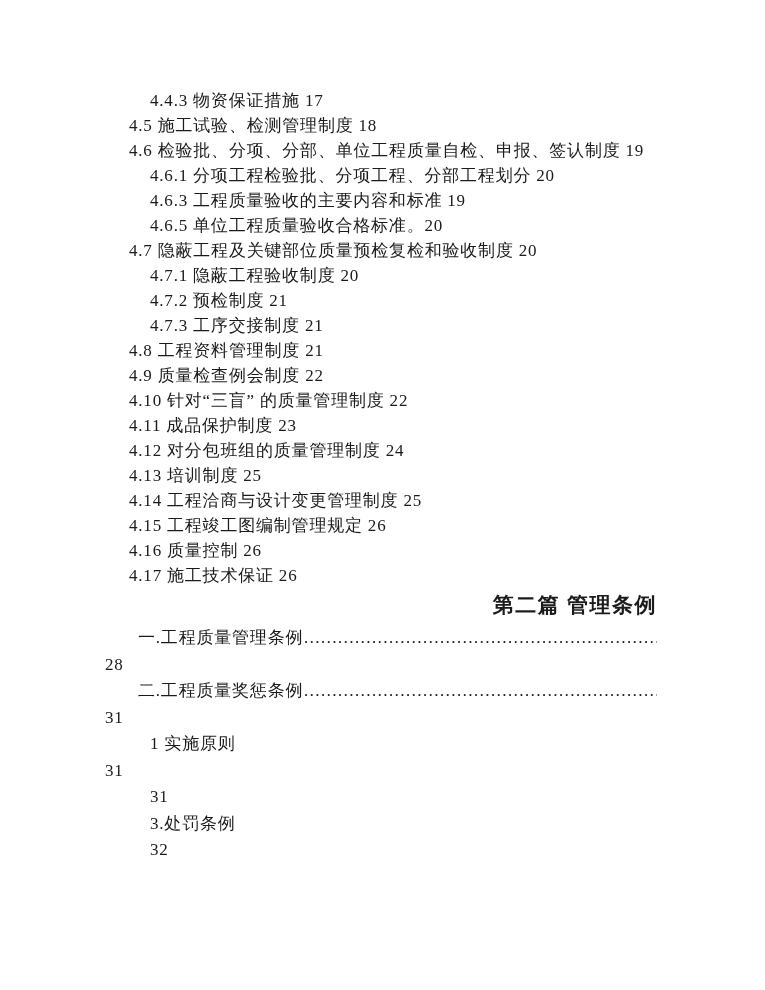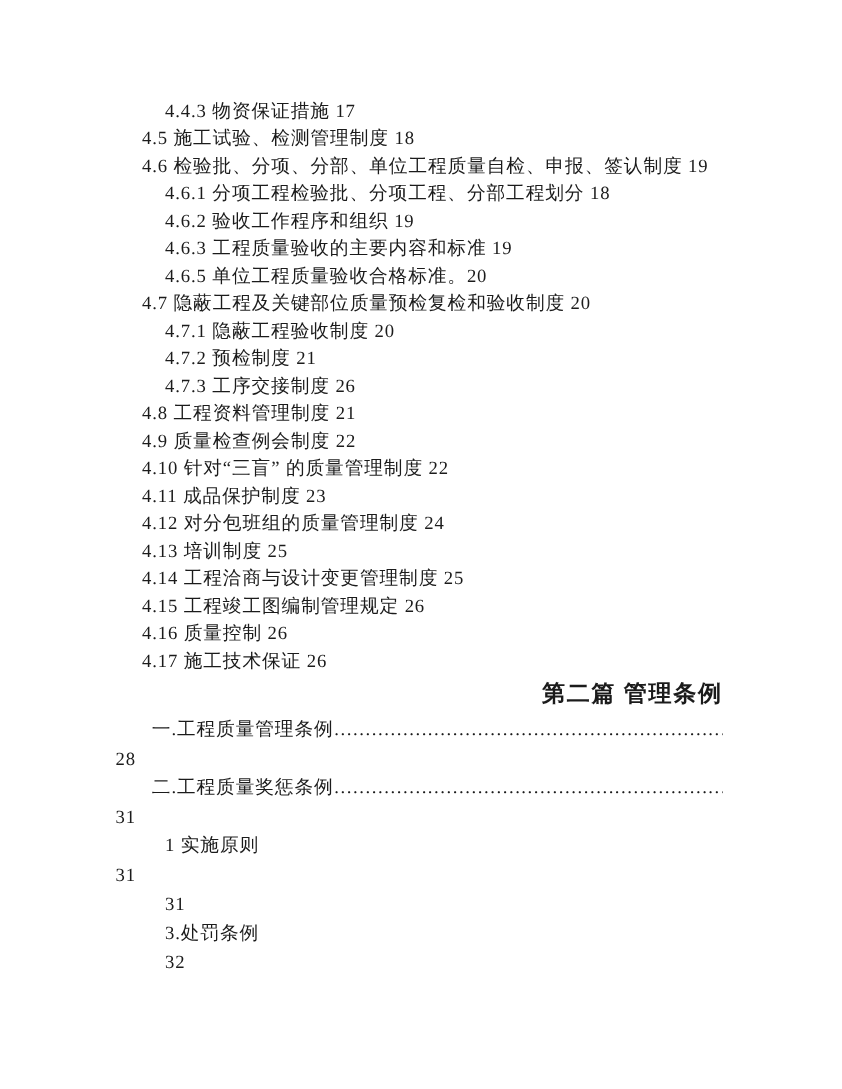--- a/index.html
+++ b/index.html
@@ -61,28 +61,27 @@
 </head>
 <body>
 
 <div class="page">
   <div class="content">
 
     <div class="toc-top">
       <div class="row lvl3">4.4.3 物资保证措施 17</div>
       <div class="row lvl2">4.5 施工试验、检测管理制度 18</div>
       <div class="row lvl2">4.6 检验批、分项、分部、单位工程质量自检、申报、签认制度 19</div>
-      <div class="row lvl3">4.6.1 分项工程检验批、分项工程、分部工程划分 18</div>
-      <div class="row lvl3">4.6.2 验收工作程序和组织 19</div>
+      <div class="row lvl3">4.6.1 分项工程检验批、分项工程、分部工程划分 20</div>
       <div class="row lvl3">4.6.3 工程质量验收的主要内容和标准 19</div>
       <div class="row lvl3">4.6.5 单位工程质量验收合格标准。20</div>
       <div class="row lvl2">4.7 隐蔽工程及关键部位质量预检复检和验收制度 20</div>
       <div class="row lvl3">4.7.1 隐蔽工程验收制度 20</div>
       <div class="row lvl3">4.7.2 预检制度 21</div>
-      <div class="row lvl3">4.7.3 工序交接制度 26</div>
+      <div class="row lvl3">4.7.3 工序交接制度 21</div>
       <div class="row lvl2">4.8 工程资料管理制度 21</div>
       <div class="row lvl2">4.9 质量检查例会制度 22</div>
       <div class="row lvl2">4.10 针对“三盲” 的质量管理制度 22</div>
       <div class="row lvl2">4.11 成品保护制度 23</div>
       <div class="row lvl2">4.12 对分包班组的质量管理制度 24</div>
       <div class="row lvl2">4.13 培训制度 25</div>
       <div class="row lvl2">4.14 工程洽商与设计变更管理制度 25</div>
       <div class="row lvl2">4.15 工程竣工图编制管理规定 26</div>
       <div class="row lvl2">4.16 质量控制 26</div>
       <div class="row lvl2">4.17 施工技术保证 26</div>

